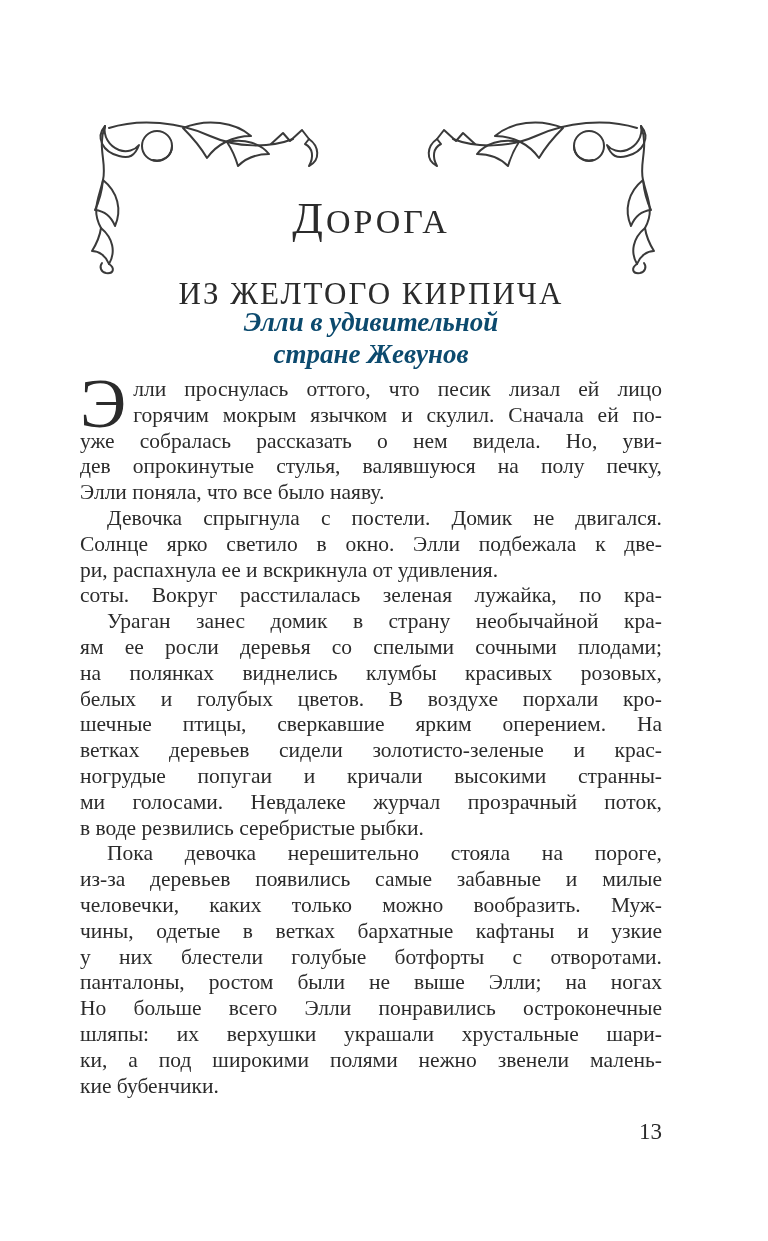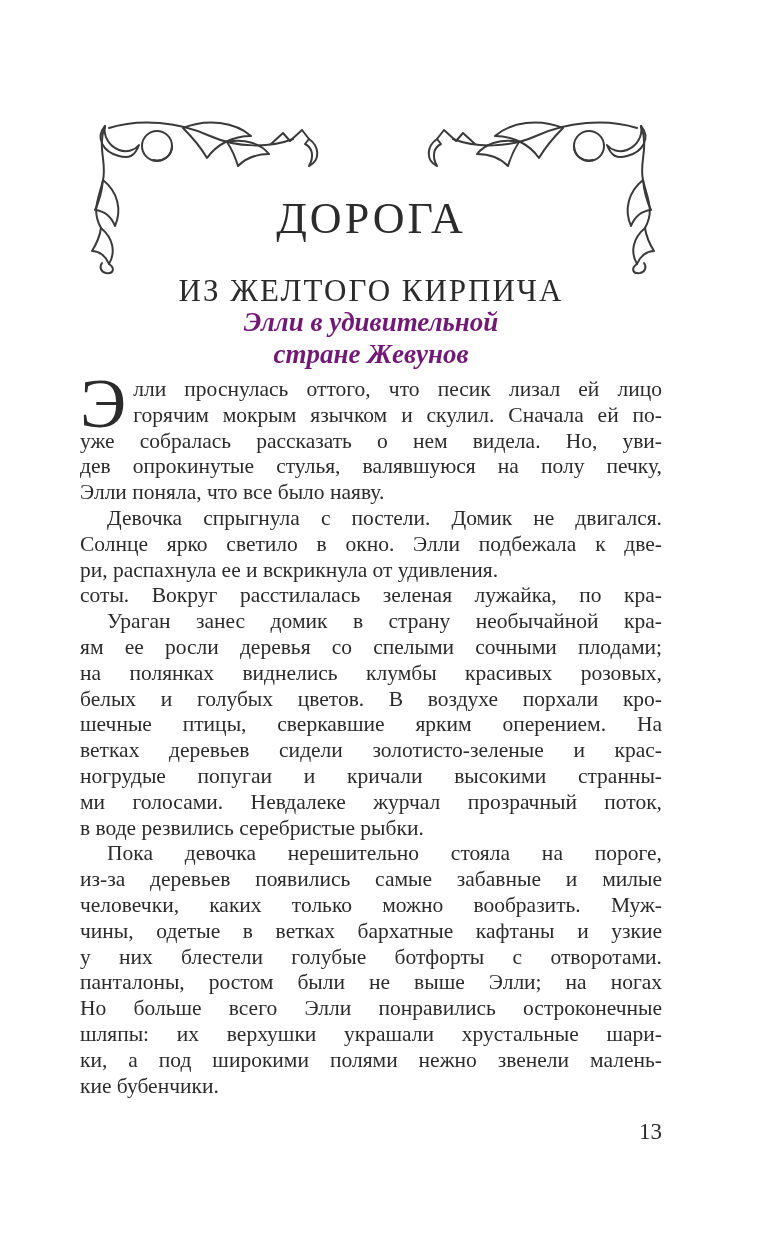--- a/index.html
+++ b/index.html
@@ -31,21 +31,21 @@
     stroke-linejoin: round;
   }
   .chapter-title {
     position: absolute;
     left: 80px; width: 582px; top: 197px;
     margin: 0;
     text-align: center;
     font-weight: 400;
   }
   .title-line1 {
-    font-size: 44px;
+    font-size: 34px;
     line-height: 42px;
     letter-spacing: 3px;
   }
   .title-line1::first-letter {
     font-size: 45px;
     letter-spacing: 3px;
   }
   .title-line2 {
     font-size: 31px;
     line-height: 38px;
@@ -54,21 +54,21 @@
   }
   .subtitle {
     position: absolute;
     left: 80px; width: 582px; top: 306px;
     margin: 0;
     text-align: center;
     font-style: italic;
     font-weight: 700;
     font-size: 27px;
     line-height: 32px;
-    color: #701a75;
+    color: #0c4a6e;
   }
   .body-text {
     position: absolute;
     left: 80px; top: 377px;
     width: 582px;
     font-size: 21.5px;
     line-height: 25.8px;
     color: #2b2b2b;
   }
   .para { margin: 0; }

